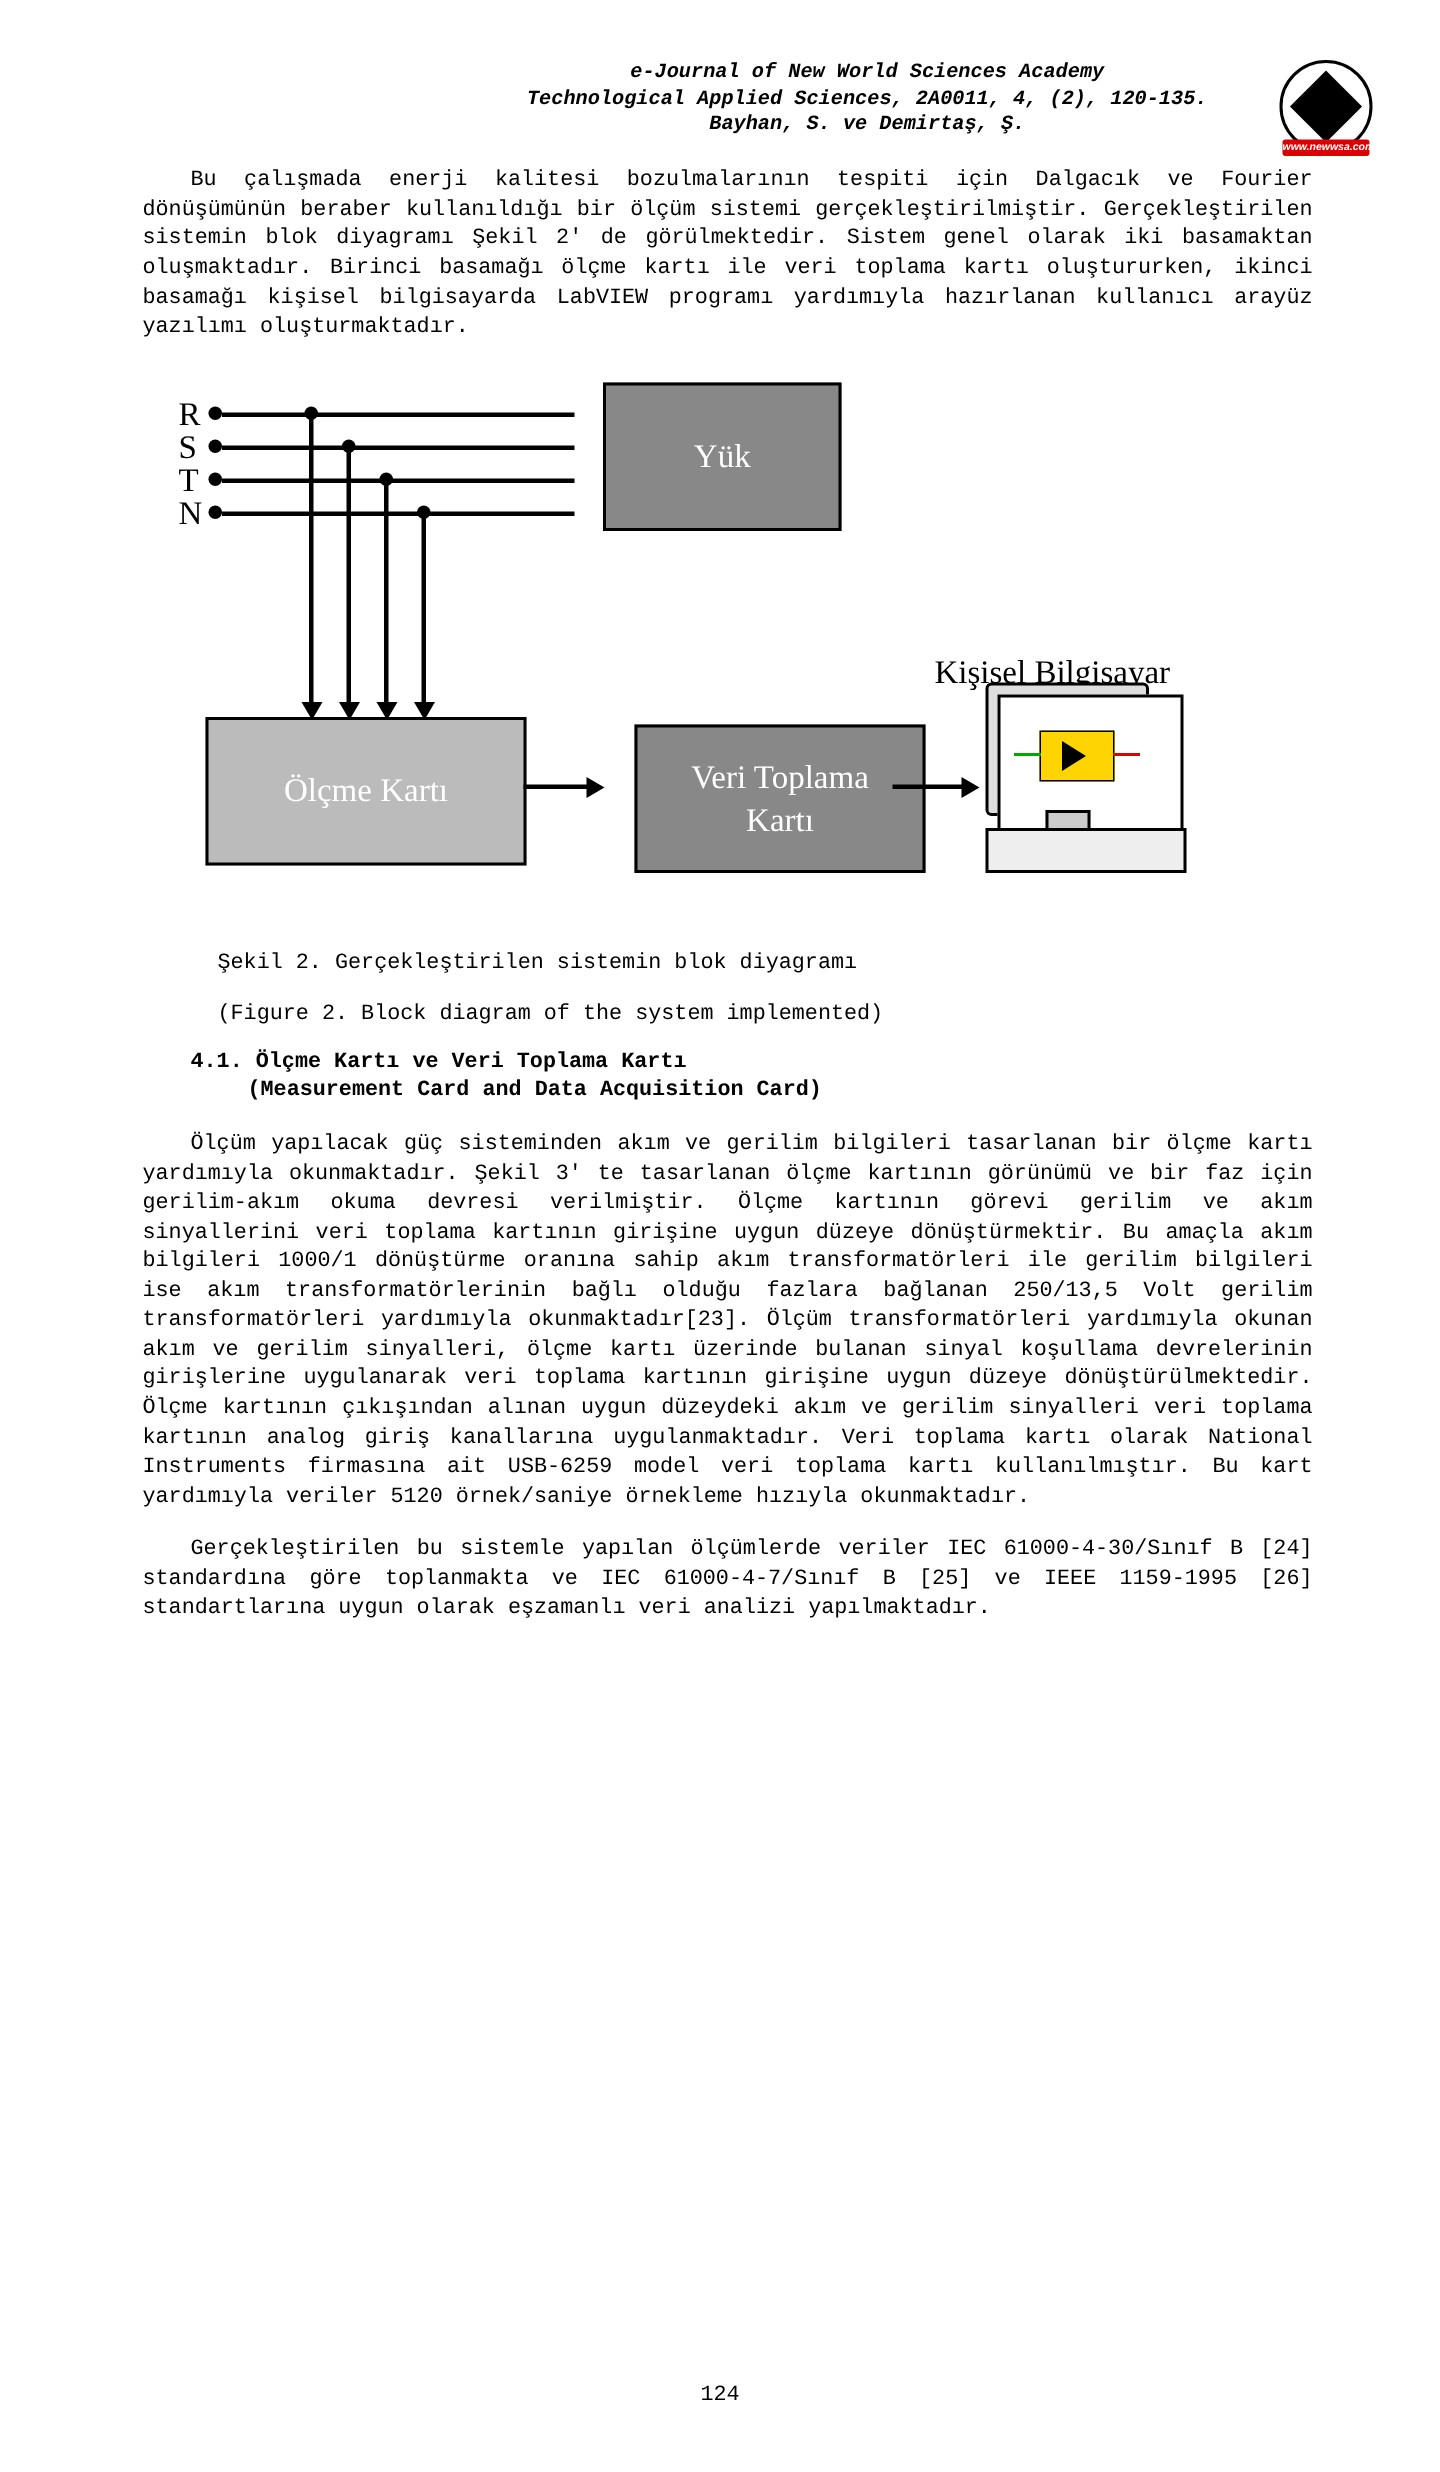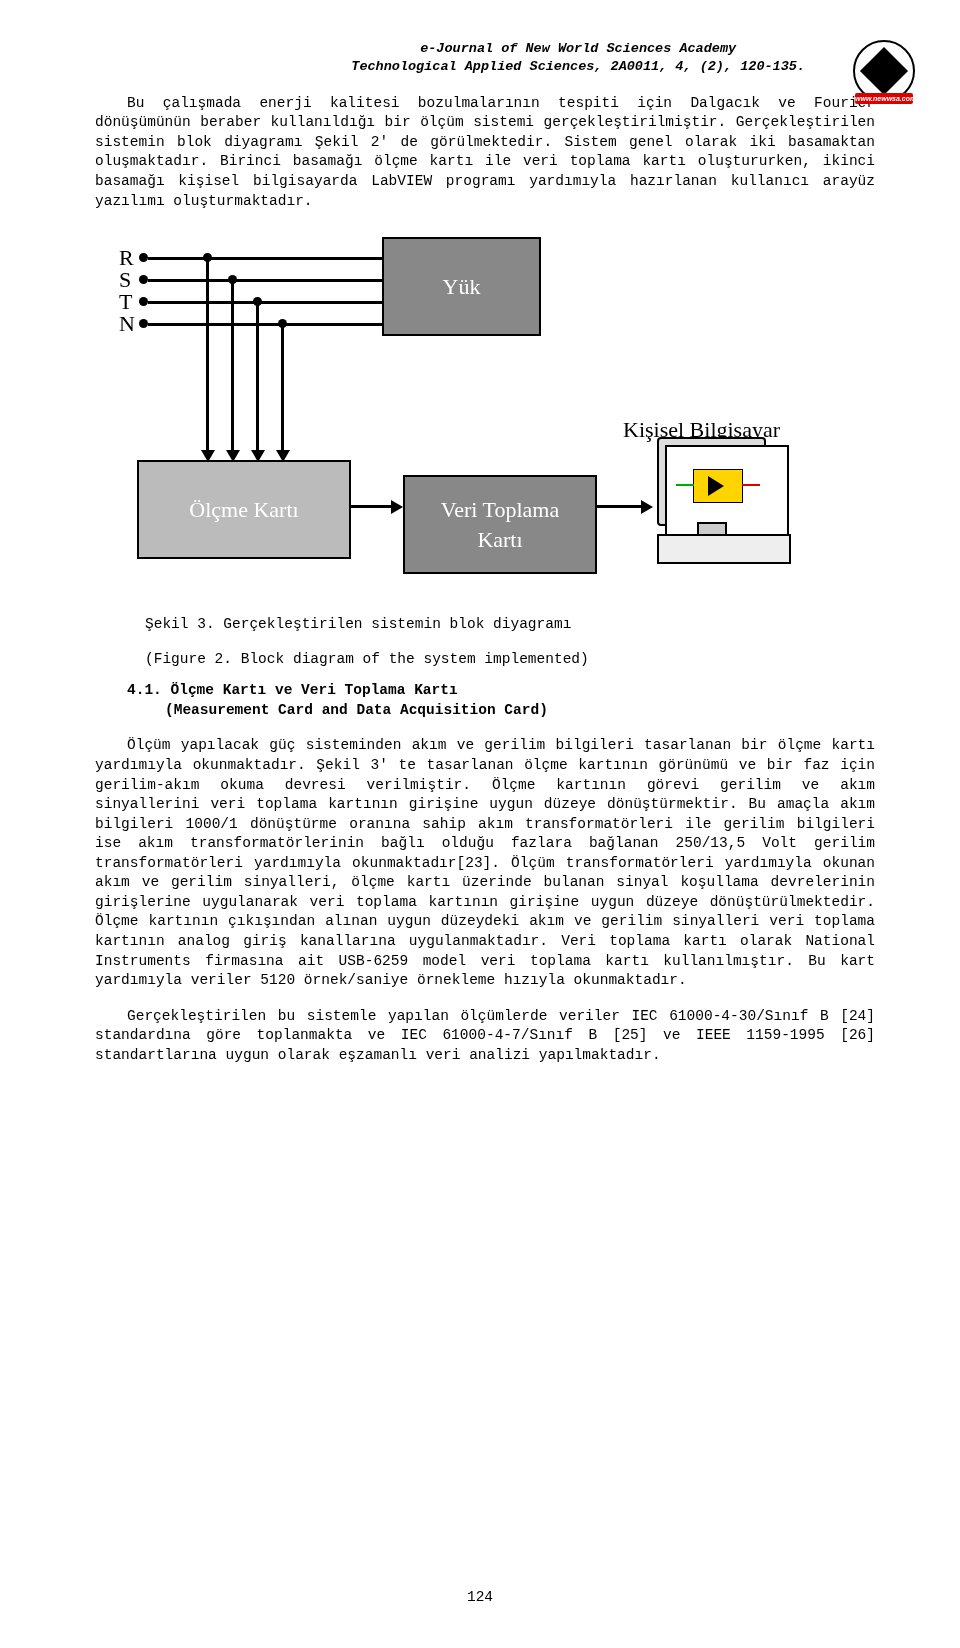--- a/index.html
+++ b/index.html
@@ -83,21 +83,21 @@
     position:absolute; width:9px; height:9px; border-radius:50%; background:#000;
   }
   .diagram .hline { position:absolute; height:3px; background:#000; }
   .diagram .vline { position:absolute; width:3px; background:#000; }
   .diagram .box {
     position:absolute; background:#bbb; border:2px solid #000;
     display:flex; align-items:center; justify-content:center;
     font-size:22px; color:#fff; text-align:center;
     font-family:"Times New Roman", serif;
   }
-  .diagram .box.dark { background:#888; }
+  .diagram .box.dark { background:#888;margin-left:20px; }
   .diagram .label {
     position:absolute; font-size:22px; font-family:"Times New Roman", serif;
   }
   .diagram .pc {
     position:absolute; 
   }
   .pc .monitor {
     position:absolute; width:105px; height:85px; background:#ddd; border:2px solid #000;
     border-radius:4px;
   }
@@ -141,20 +141,21 @@
 </style>
 </head>
 <body>
 
 <div class="page">
 
   <div class="header">
     <div class="header-lines">
       <div>e-Journal of New World Sciences Academy</div>
       <div>Technological Applied Sciences, 2A0011, 4, (2), 120-135.</div>
+      <div>Bayhan, S. ve Demirtaş, Ş.</div>
     </div>
     <div class="logo">
       <div class="outer"></div>
       <div class="inner"></div>
       <div class="band">www.newwsa.com</div>
     </div>
   </div>
 
   <p class="para">Bu çalışmada enerji kalitesi bozulmalarının tespiti için Dalgacık ve Fourier dönüşümünün beraber kullanıldığı bir ölçüm sistemi gerçekleştirilmiştir. Gerçekleştirilen sistemin blok diyagramı Şekil 2' de görülmektedir. Sistem genel olarak iki basamaktan oluşmaktadır. Birinci basamağı ölçme kartı ile veri toplama kartı oluştururken, ikinci basamağı kişisel bilgisayarda LabVIEW programı yardımıyla hazırlanan kullanıcı arayüz yazılımı oluşturmaktadır.</p>
 
@@ -194,21 +195,21 @@
     <div class="arrow-head-d" style="top:223px; left:136px;"></div>
     <div class="arrow-head-d" style="top:223px; left:161px;"></div>
 
     <div class="box" style="top:233px; left:22px; width:210px; height:95px;">
       <span>Ölçme Kartı</span>
     </div>
 
     <div class="hline" style="top:278px; left:234px; width:44px;"></div>
     <div class="arrow-head-r" style="top:273px; left:276px;"></div>
 
-    <div class="box dark" style="top:248px; left:288px; width:190px; height:95px; white-space:pre-line;">
+    <div class="box dark" style="top:238px; left:288px; width:190px; height:95px; white-space:pre-line;">
       <span>Veri Toplama
 Kartı</span>
     </div>
 
     <div class="hline" style="top:278px; left:480px; width:48px;"></div>
     <div class="arrow-head-r" style="top:273px; left:526px;"></div>
 
     <div class="label" style="top:172px; left:508px;margin-top:16px;">Kişisel Bilgisayar</div>
 
     <div class="pc" style="top:210px; left:542px; width:140px; height:130px;">
@@ -218,21 +219,21 @@
           <div class="line1"></div>
           <div class="tri"></div>
           <div class="line2"></div>
         </div>
       </div>
       <div class="stand"></div>
       <div class="base"></div>
     </div>
   </div>
 
-  <div class="fig-caption no-justify">Şekil 3. Gerçekleştirilen sistemin blok diyagramı</div>
+  <div class="fig-caption no-justify">Şekil 2. Gerçekleştirilen sistemin blok diyagramı</div>
   <div class="fig-caption no-justify" style="margin-top:15px; margin-bottom:12px;">(Figure 2. Block diagram of the system implemented)</div>
 
   <div class="subsection">4.1. Ölçme Kartı ve Veri Toplama Kartı</div>
   <div class="subsection-sub">(Measurement Card and Data Acquisition Card)</div>
   <p class="para">Ölçüm yapılacak güç sisteminden akım ve gerilim bilgileri tasarlanan bir ölçme kartı yardımıyla okunmaktadır. Şekil 3' te tasarlanan ölçme kartının görünümü ve bir faz için gerilim-akım okuma devresi verilmiştir. Ölçme kartının görevi gerilim ve akım sinyallerini veri toplama kartının girişine uygun düzeye dönüştürmektir. Bu amaçla akım bilgileri 1000/1 dönüştürme oranına sahip akım transformatörleri ile gerilim bilgileri ise akım transformatörlerinin bağlı olduğu fazlara bağlanan 250/13,5 Volt gerilim transformatörleri yardımıyla okunmaktadır[23]. Ölçüm transformatörleri yardımıyla okunan akım ve gerilim sinyalleri, ölçme kartı üzerinde bulanan sinyal koşullama devrelerinin girişlerine uygulanarak veri toplama kartının girişine uygun düzeye dönüştürülmektedir. Ölçme kartının çıkışından alınan uygun düzeydeki akım ve gerilim sinyalleri veri toplama kartının analog giriş kanallarına uygulanmaktadır. Veri toplama kartı olarak National Instruments firmasına ait USB-6259 model veri toplama kartı kullanılmıştır. Bu kart yardımıyla veriler 5120 örnek/saniye örnekleme hızıyla okunmaktadır.</p>
   <p class="para">Gerçekleştirilen bu sistemle yapılan ölçümlerde veriler IEC 61000-4-30/Sınıf B [24] standardına göre toplanmakta ve IEC 61000-4-7/Sınıf B [25] ve IEEE 1159-1995 [26] standartlarına uygun olarak eşzamanlı veri analizi yapılmaktadır.</p>
 
   <div class="page-num">124</div>
 </div>
 

